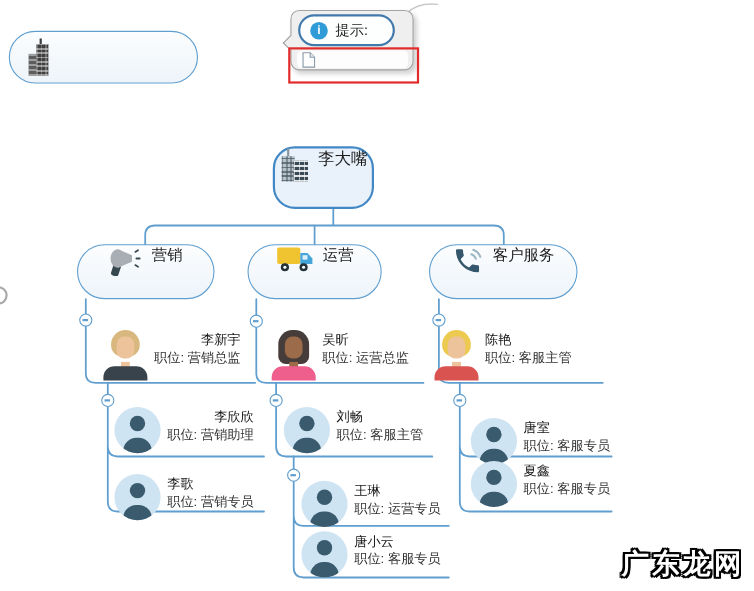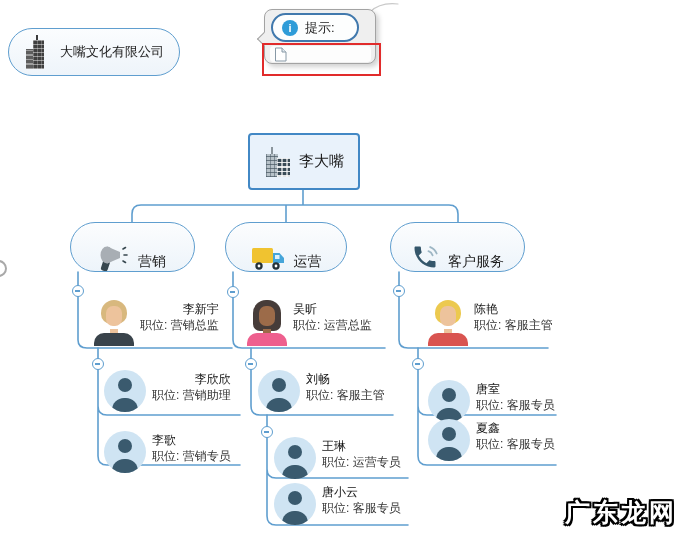--- a/index.html
+++ b/index.html
@@ -35,36 +35,36 @@
     border:2px solid #4179ad;border-radius:15px;display:flex;align-items:center;gap:7px;padding:0 9px;}
   .info-icon{width:16px;height:16px;border-radius:50%;background:#2f9cd8;color:#fff;font-size:11px;
     font-weight:bold;display:flex;align-items:center;justify-content:center;flex:0 0 auto;font-style:normal;}
   .tooltip-pill .lbl{font-size:13px;color:#222;}
   .tooltip-body{position:absolute;left:5px;top:36px;width:101px;height:16px;background:#fdfdfd;
     border-radius:4px;display:flex;align-items:center;padding:0 4px;}
 
   .red-rect{position:absolute;left:262px;top:43px;width:119px;height:33px;border:2px solid #e12b2b;z-index:30;}
 
   
-  .root-node{position:absolute;left:248px;top:133px;width:112px;height:57px;border-radius:4px;
-    background:#e9f2fb;border:2px solid #4288c5;display:flex;align-items:center;justify-content:center;gap:7px;}
+  .root-node{position:absolute;left:248px;top:133px;width:92px;height:57px;border-radius:20px;
+    background:#e9f2fb;border:2px solid #4288c5;display:flex;align-items:flex-start;justify-content:center;gap:7px;}
   .root-node .lbl{font-size:15px;color:#1b1b1b;}
   .icon-buildings{position:relative;width:28px;height:30px;flex:0 0 auto;}
   .icon-buildings .b-ant{position:absolute;left:7px;top:0;width:1.5px;height:8px;background:#8a959c;}
   .icon-buildings .b-back{position:absolute;left:2px;top:7px;width:12px;height:23px;background:#b7c2c9;
     background-image:repeating-linear-gradient(0deg,rgba(70,86,97,.7) 0 1.5px,transparent 1.5px 4px),
                      repeating-linear-gradient(90deg,rgba(70,86,97,.5) 0 1.5px,transparent 1.5px 4px);}
   .icon-buildings .b-front{position:absolute;left:13px;top:11px;width:13px;height:19px;background:#394b57;
     background-image:repeating-linear-gradient(0deg,rgba(255,255,255,.85) 0 1.5px,transparent 1.5px 4.5px),
                      repeating-linear-gradient(90deg,rgba(255,255,255,.6) 0 1.5px,transparent 1.5px 4.5px);}
 
   
   .branch-pill{position:absolute;top:222px;height:50px;border-radius:25px;
     background:linear-gradient(180deg,#fcfdfe,#edf4fa);border:1.5px solid #5f9ecf;
-    display:flex;align-items:flex-end;justify-content:center;gap:9px;}
+    display:flex;align-items:flex-start;justify-content:center;gap:9px;}
   .branch-pill .lbl{font-size:14px;color:#1b1b1b;}
   .branch-pill .bicon{display:flex;align-items:center;justify-content:center;}
 
   
   .collapse{position:absolute;width:12px;height:12px;border-radius:50%;background:#fff;
     border:1.5px solid #5f9ecf;z-index:10;}
   .collapse::after{content:"";position:absolute;left:2px;top:4.2px;width:5px;height:1.6px;background:#5f9ecf;}
 
   
   .person{position:absolute;display:flex;align-items:flex-start;gap:6px;}
@@ -107,21 +107,20 @@
     <path d="M418,348 V456 Q418,465 427,465 H556 M418,406 Q418,415 427,415 H556"></path>
     <path class="faint" d="M370,12 Q380,2 398,4"></path>
   </svg>
 
   <div class="company-pill">
     <span class="icon-company">
         <i class="c-ant"></i>
         <i class="c-main"></i>
         <i class="c-side"></i>
       </span>
-    <span class="lbl">大嘴文化有限公司</span>
   </div>
 
   <div class="tooltip">
     <div class="pointer"></div>
     <div class="tooltip-pill">
       <i class="info-icon">i</i>
       <span class="lbl">提示:</span>
     </div>
     <div class="tooltip-body">
       <svg width="13" height="15" viewBox="0 0 13 15">
@@ -264,21 +263,21 @@
     <span class="generic">
         <i class="g-head"></i>
         <i class="g-body"></i>
       </span>
     <span class="pinfo">
       <span class="pname" style="display:block">唐小云</span>
       <span class="ptitle" style="display:block">职位: 客服专员</span>
     </span>
   </div>
 
-  <div class="person" style="left:428px;top:300px;">
+  <div class="person" style="left:395px;top:300px;">
     <span class="photo" style="--hair:#ecc94f;--skin:#edc39c;--shirt:#d95450;">
       <i class="p-hair"></i>
         <i class="p-neck"></i>
         <i class="p-body"></i>
         <i class="p-face"></i>
       </span>
     <span class="pinfo">
       <span class="pname" style="display:block">陈艳</span>
       <span class="ptitle" style="display:block">职位: 客服主管</span>
     </span>

